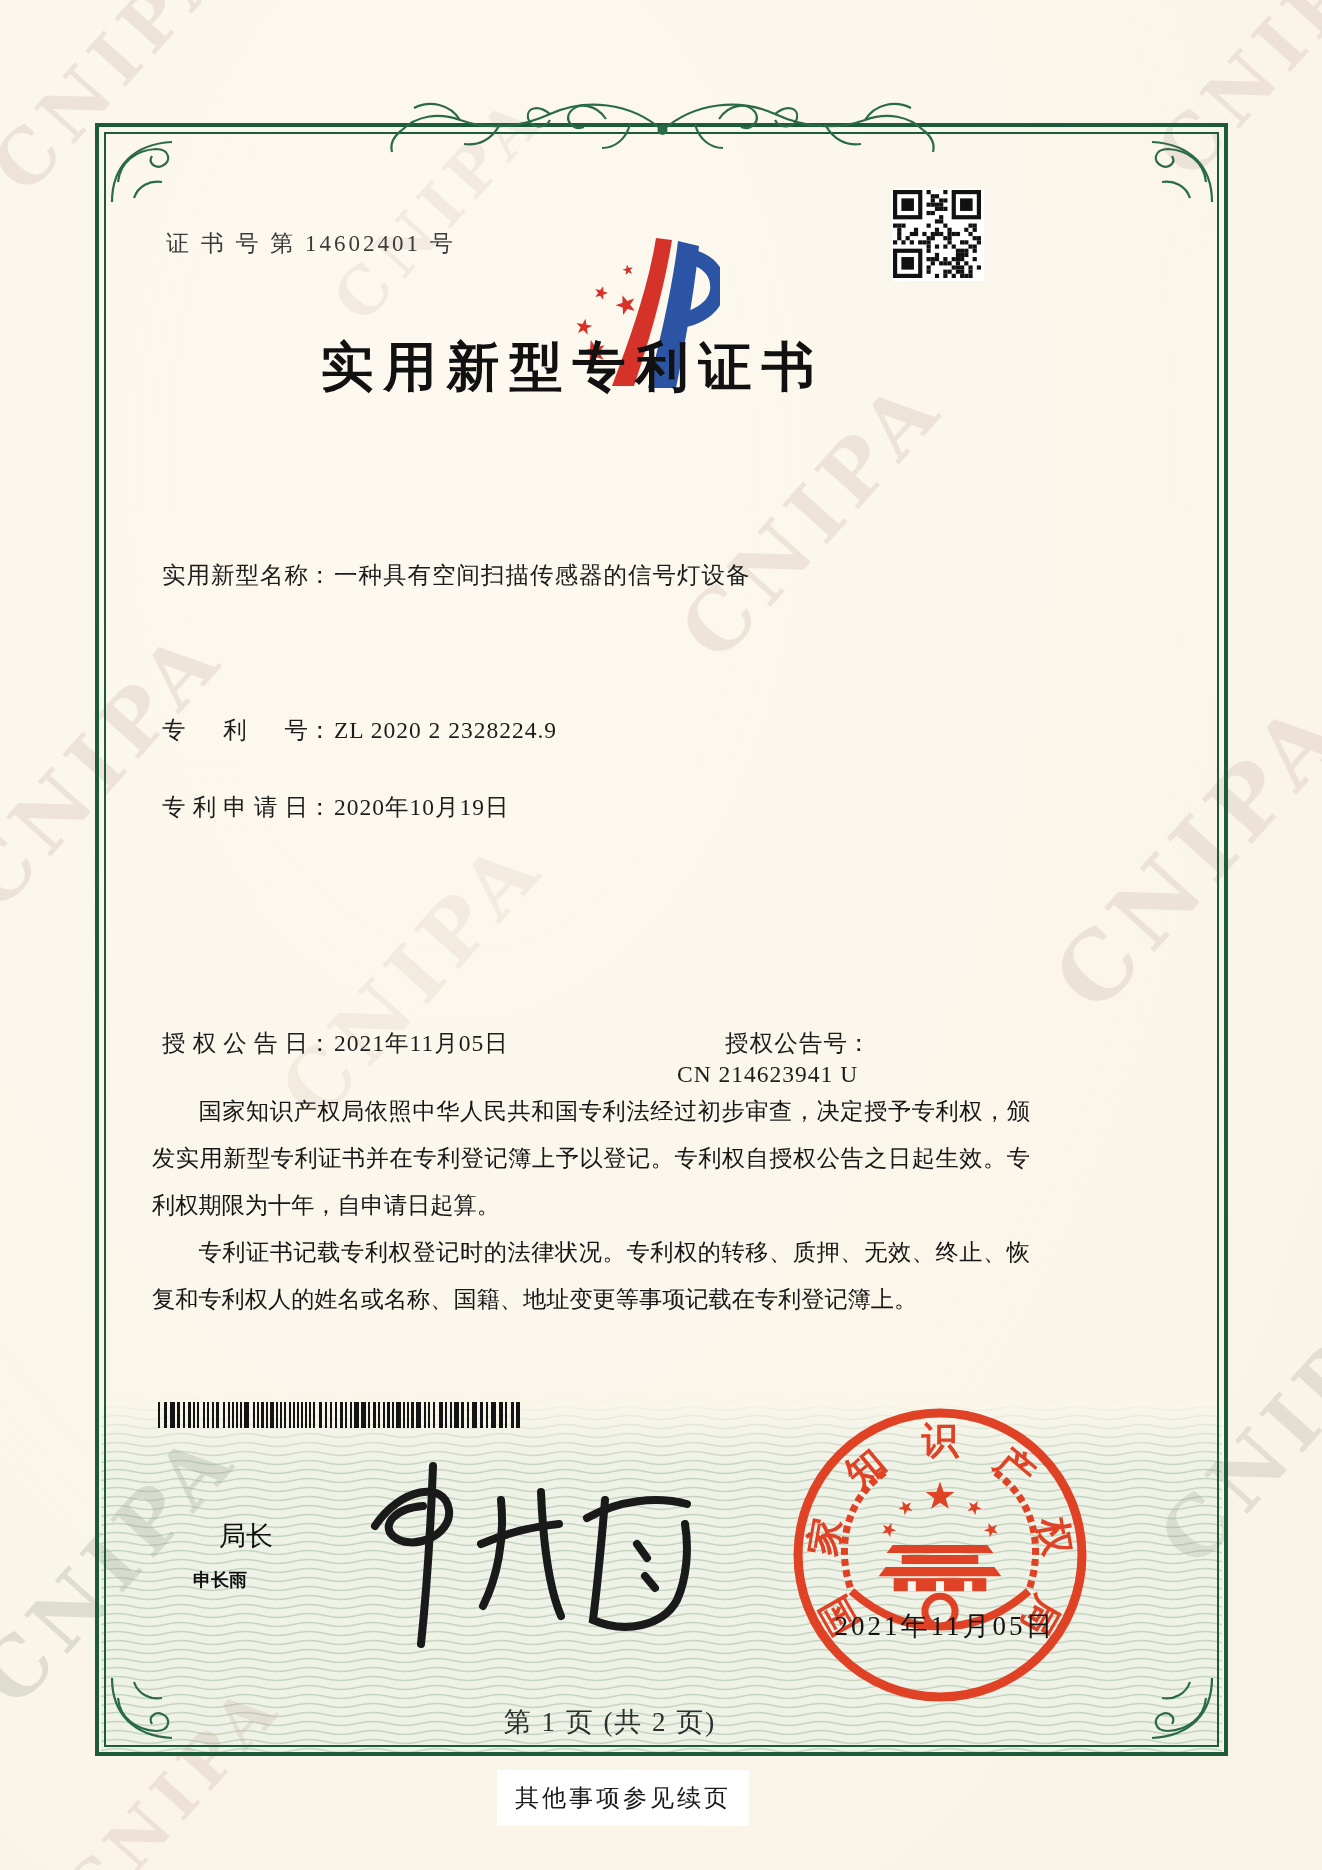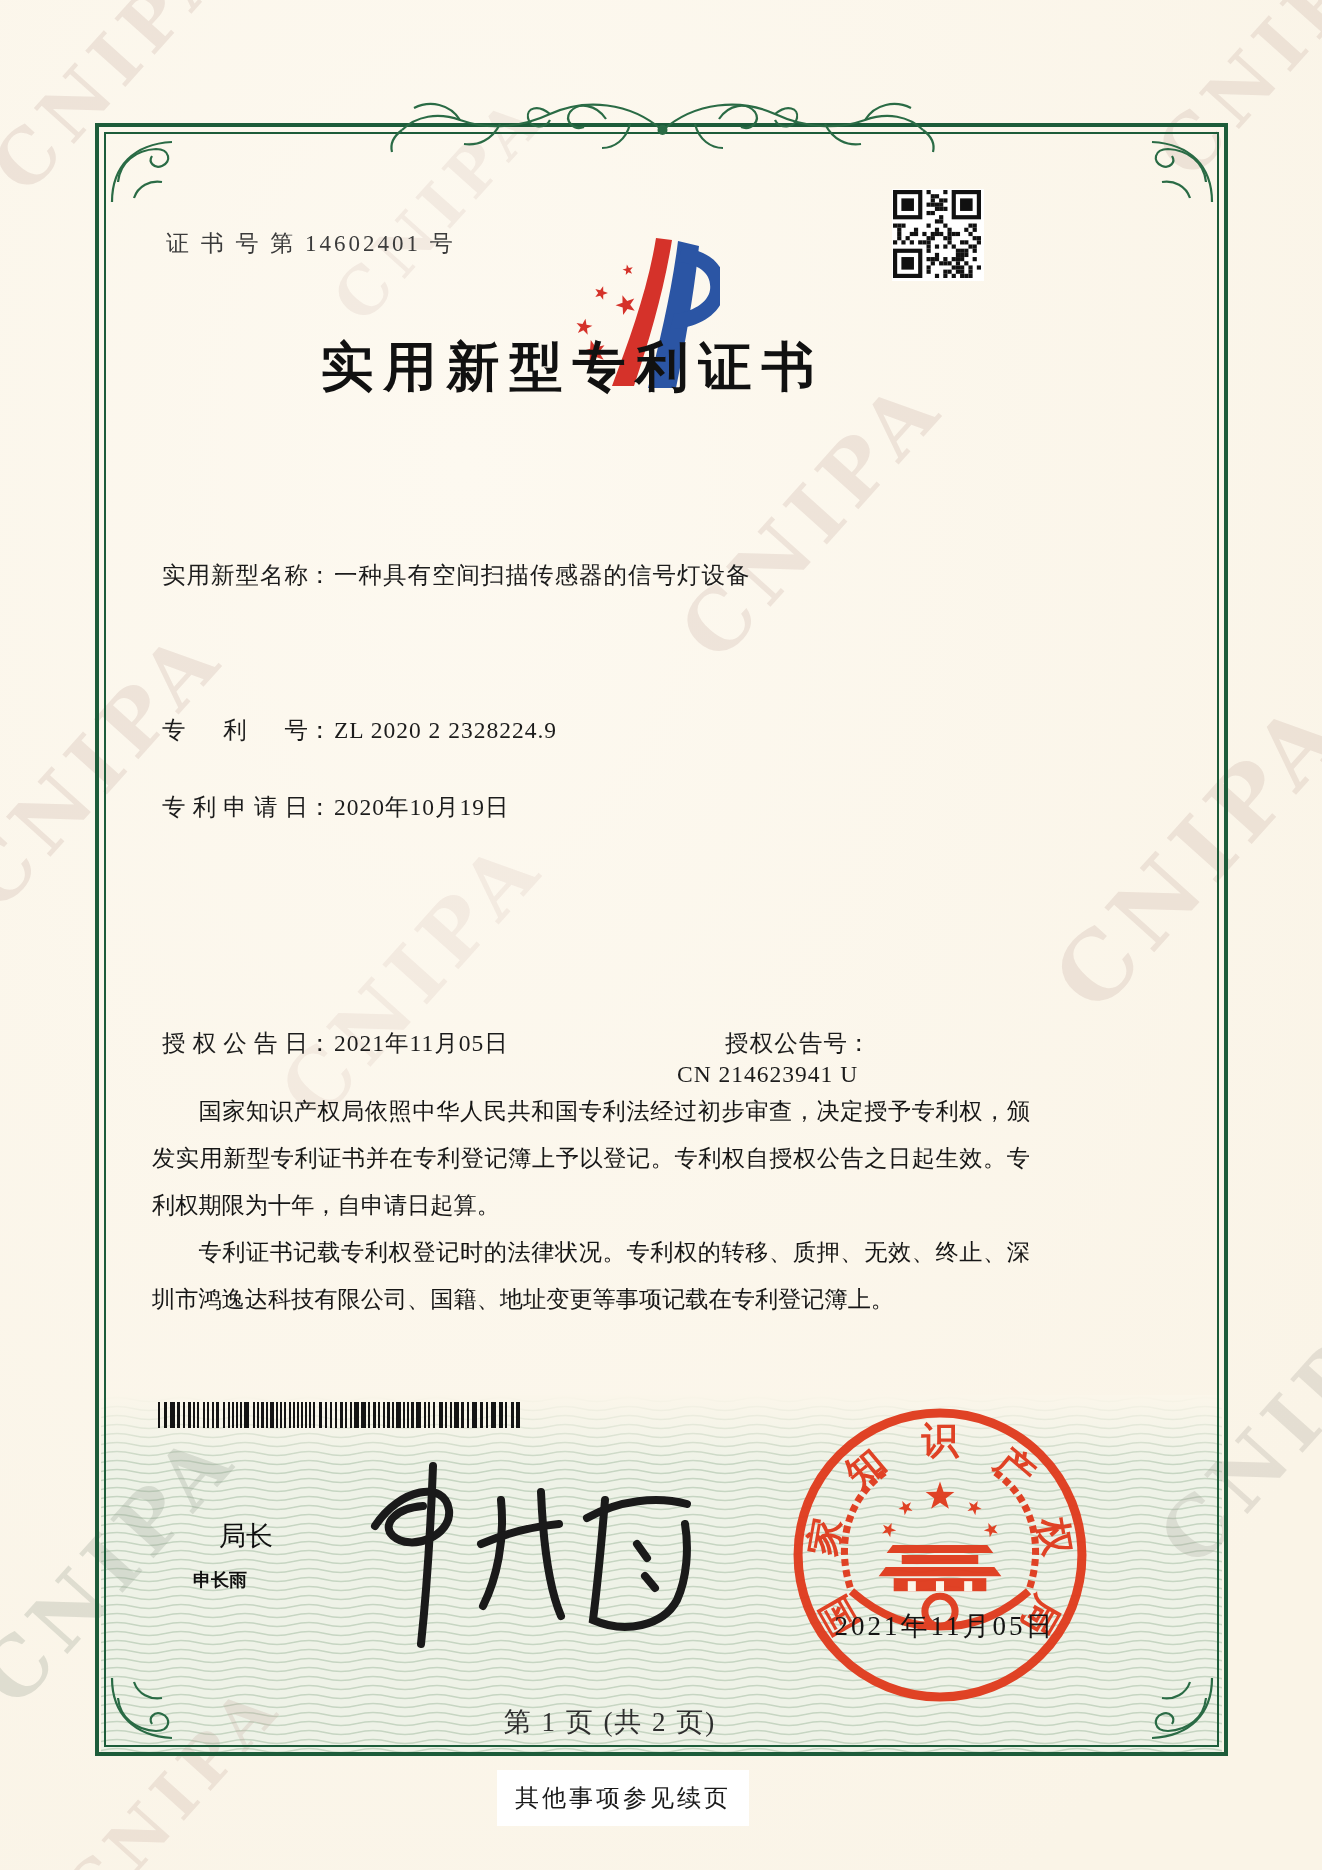--- a/index.html
+++ b/index.html
@@ -280,21 +280,21 @@
   </div>
   <div class="frow" style="top:1028px;height:34px;">
     <span class="flabel">授权公告日</span><span class="fcolon">：</span><span class="fvalue">2021年11月05日</span>
     <span class="grp2">
       <span class="flabel">授权公告号</span><span class="fcolon">：</span><span class="fvalue">CN 214623941 U</span>
     </span>
   </div>
 
   <div class="paras">
     <p>国家知识产权局依照中华人民共和国专利法经过初步审查，决定授予专利权，颁发实用新型专利证书并在专利登记簿上予以登记。专利权自授权公告之日起生效。专利权期限为十年，自申请日起算。</p>
-    <p>专利证书记载专利权登记时的法律状况。专利权的转移、质押、无效、终止、深圳市鸿逸达科技有限公司、国籍、地址变更等事项记载在专利登记簿上。</p>
+    <p>专利证书记载专利权登记时的法律状况。专利权的转移、质押、无效、终止、恢复和专利权人的姓名或名称、国籍、地址变更等事项记载在专利登记簿上。</p>
   </div>
 
   <div class="barcode">
     <svg id="bc" width="370" height="26" fill="#141414">
         <rect x="0" y="0" width="2" height="26"></rect>
         <rect x="6" y="0" width="3" height="26"></rect>
         <rect x="12" y="0" width="5" height="26"></rect>
         <rect x="19" y="0" width="3" height="26"></rect>
         <rect x="25" y="0" width="2" height="26"></rect>
         <rect x="30" y="0" width="3" height="26"></rect>

